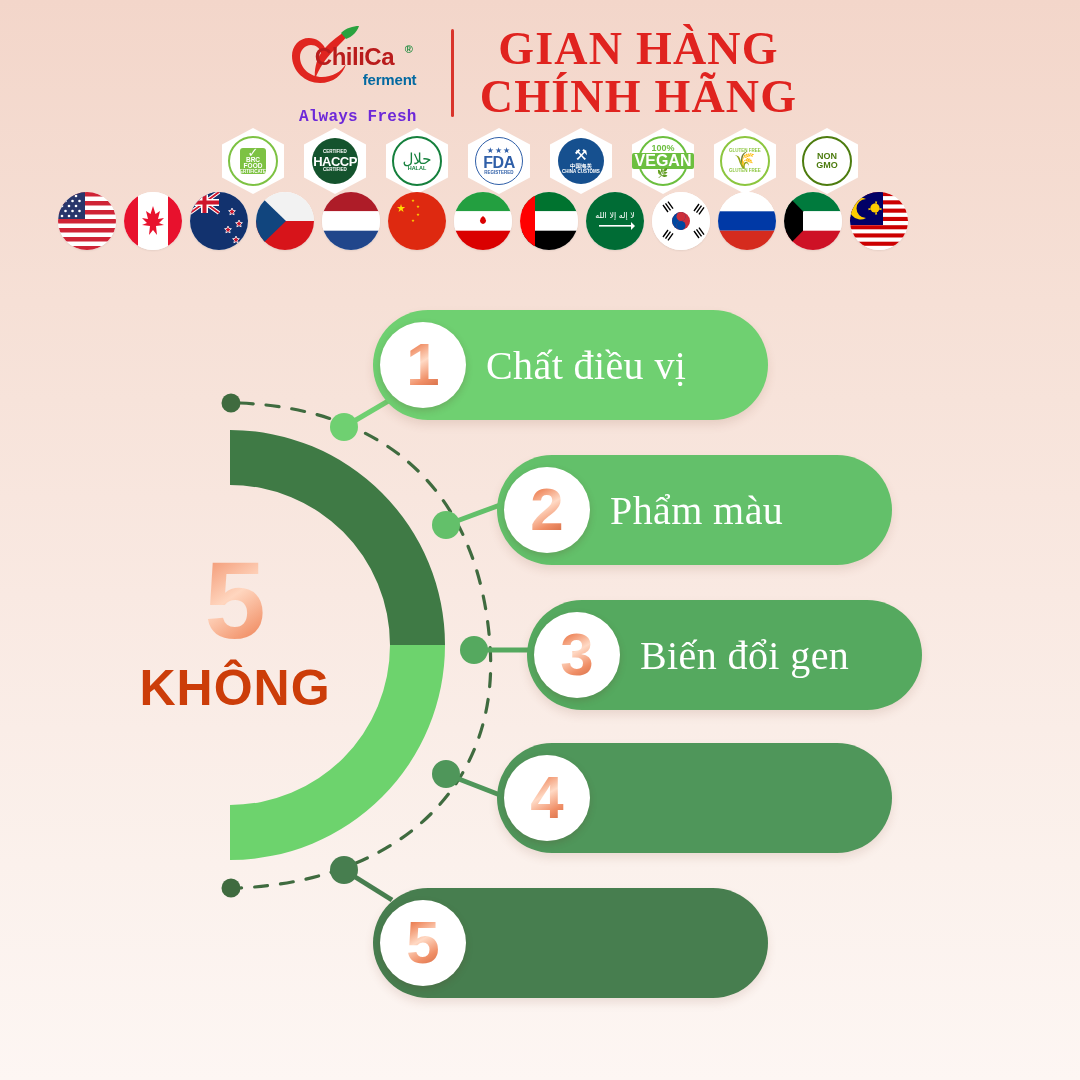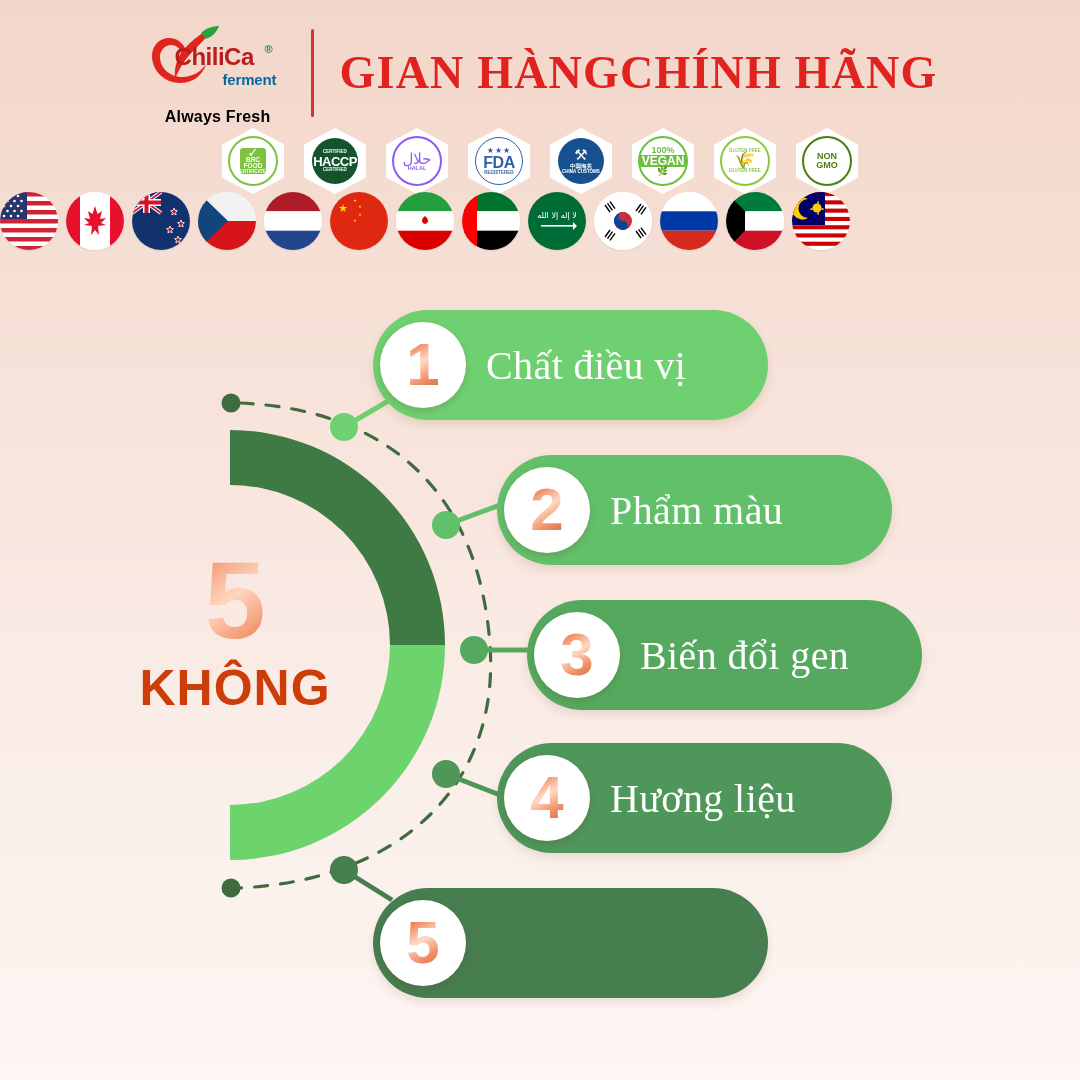--- a/index.html
+++ b/index.html
@@ -12,51 +12,51 @@
   .stage{position:absolute;inset:0;}
 
   
   .header{position:absolute;top:18px;left:0;width:1080px;height:110px;display:flex;align-items:center;justify-content:center;gap:0;}
   .logo-wrap{width:150px;height:105px;position:relative;display:flex;flex-direction:column;align-items:center;justify-content:center;}
   .logo-main{position:relative;width:150px;height:76px;}
   .logo-chili{position:absolute;left:6px;top:2px;width:72px;height:72px;}
   .logo-text{position:absolute;left:32px;top:22px;font-family:"Liberation Sans",sans-serif;font-weight:bold;font-size:24px;color:#b91c1c;letter-spacing:-0.5px;}
   .logo-reg{position:absolute;left:122px;top:22px;font-size:11px;color:#1a8a3c;font-weight:bold;}
   .logo-sub{position:absolute;left:80px;top:50px;font-family:"Liberation Sans",sans-serif;font-weight:bold;font-size:15px;color:#0369a1;letter-spacing:-0.2px;text-align:center;}
-  .logo-tag{font-family:Liberation Sans, sans-serif;font-weight:bold;font-size:16px;color:#000000;margin-top:20px;letter-spacing:0.2px;}
+  .logo-tag{font-family:Liberation Mono, monospace;font-weight:bold;font-size:16px;color:#6d28d9;margin-top:20px;letter-spacing:0.2px;}
 
   .vdiv{width:3px;height:88px;background:#d9342b;margin:0 26px 0 18px;border-radius:2px;}
 
-  .headline{display:flex;align-items:center;justify-content:center;line-height:1.04;}
+  .headline{display:flex;flex-direction:column;align-items:center;justify-content:center;line-height:1.04;}
   .headline span{
     font-family:"Liberation Serif",serif;font-weight:bold;font-size:46px;color:#e0231f;
     letter-spacing:1.2px;white-space:nowrap;
   }
 
   
   .certs{position:absolute;top:128px;left:0;width:1080px;display:flex;justify-content:center;gap:20px;}
   .hexbox{
     width:62px;height:66px;position:relative;display:flex;align-items:center;justify-content:center;
     background:#ffffff;
     clip-path:polygon(50% 0%,100% 25%,100% 75%,50% 100%,0% 75%,0% 25%);
   }
   .badge{width:46px;height:46px;border-radius:50%;display:flex;flex-direction:column;align-items:center;justify-content:center;line-height:1;}
   .b-ring{border:2px solid currentColor;}
   .t9{font-size:9px;font-weight:bold;}
   .t7{font-size:6.5px;font-weight:bold;}
   .t6{font-size:5.5px;font-weight:bold;}
   .t5{font-size:4.5px;font-weight:bold;}
   .c-green{color:#7dc243;}
-  .c-dgreen{color:#8b5cf6;}
+  .c-dgreen{color:#15803d;}
   .c-blue{color:#2f5fa8;}
   .brc-sq{width:26px;height:26px;background:#7dc243;border-radius:3px;display:flex;flex-direction:column;align-items:center;justify-content:center;color:#fff;}
   .chk{font-size:13px;line-height:9px;}
 
   
-  .flags{position:absolute;top:192px;left:0;width:965px;display:flex;justify-content:flex-start;gap:8px;}
+  .flags{position:absolute;top:192px;left:0;width:965px;display:flex;justify-content:center;gap:8px;}
   .flag{width:58px;height:58px;border-radius:50%;overflow:hidden;position:relative;background:#fff;box-shadow:0 1px 2px rgba(0,0,0,.07);}
   .flag > svg{display:block;width:58px;height:58px;}
 
   
   .graphic{position:absolute;top:290px;left:0;width:1080px;height:760px;}
   .svg-layer{position:absolute;left:0;top:0;width:1080px;height:760px;}
 
   .center-label{position:absolute;left:130px;top:255px;width:210px;text-align:center;}
   .big5{
     font-family:"Liberation Sans",sans-serif;font-weight:bold;font-size:110px;line-height:1;
@@ -157,21 +157,21 @@
       <div class="badge" style="background:#16508f;color:#fff;border-radius:50%;">
         <div style="font-size:15px;line-height:14px;">⚒</div>
         <div class="t6" style="margin-top:2px;">中国海关</div>
         <div class="t5">CHINA CUSTOMS</div>
       </div>
     </div>
 
     <div class="hexbox">
       <div class="badge b-ring" style="color:#6cbf3f;">
         <div class="t9">100%</div>
-        <div style="font-size:12px;font-weight:bold;background:#6cbf3f;color:#fff;padding:0 3px;border-radius:2px;">VEGAN</div>
+        <div style="font-size:16px;font-weight:bold;background:#6cbf3f;color:#fff;padding:0 3px;border-radius:2px;">VEGAN</div>
         <div style="font-size:9px;">🌿</div>
       </div>
     </div>
 
     <div class="hexbox">
       <div class="badge b-ring" style="color:#8cc63f;">
         <div class="t5">GLUTEN FREE</div>
         <div style="font-size:17px;color:#8cc63f;line-height:16px;">🌾</div>
         <div class="t5">GLUTEN FREE</div>
       </div>
@@ -419,21 +419,20 @@
       <div class="numcirc">
         <span class="num">3</span>
       </div>
       <span class="ptext">Biến đổi gen</span>
     </div>
 
     <div class="pill" style="left:497px;top:453px;width:395px;height:110px;background:#4f965a;">
       <div class="numcirc">
         <span class="num">4</span>
       </div>
-      <span class="ptext">Hương liệu</span>
     </div>
 
     <div class="pill" style="left:373px;top:598px;width:395px;height:110px;background:#477e4f;">
       <div class="numcirc">
         <span class="num">5</span>
       </div>
     </div>
 
   </div>
 

